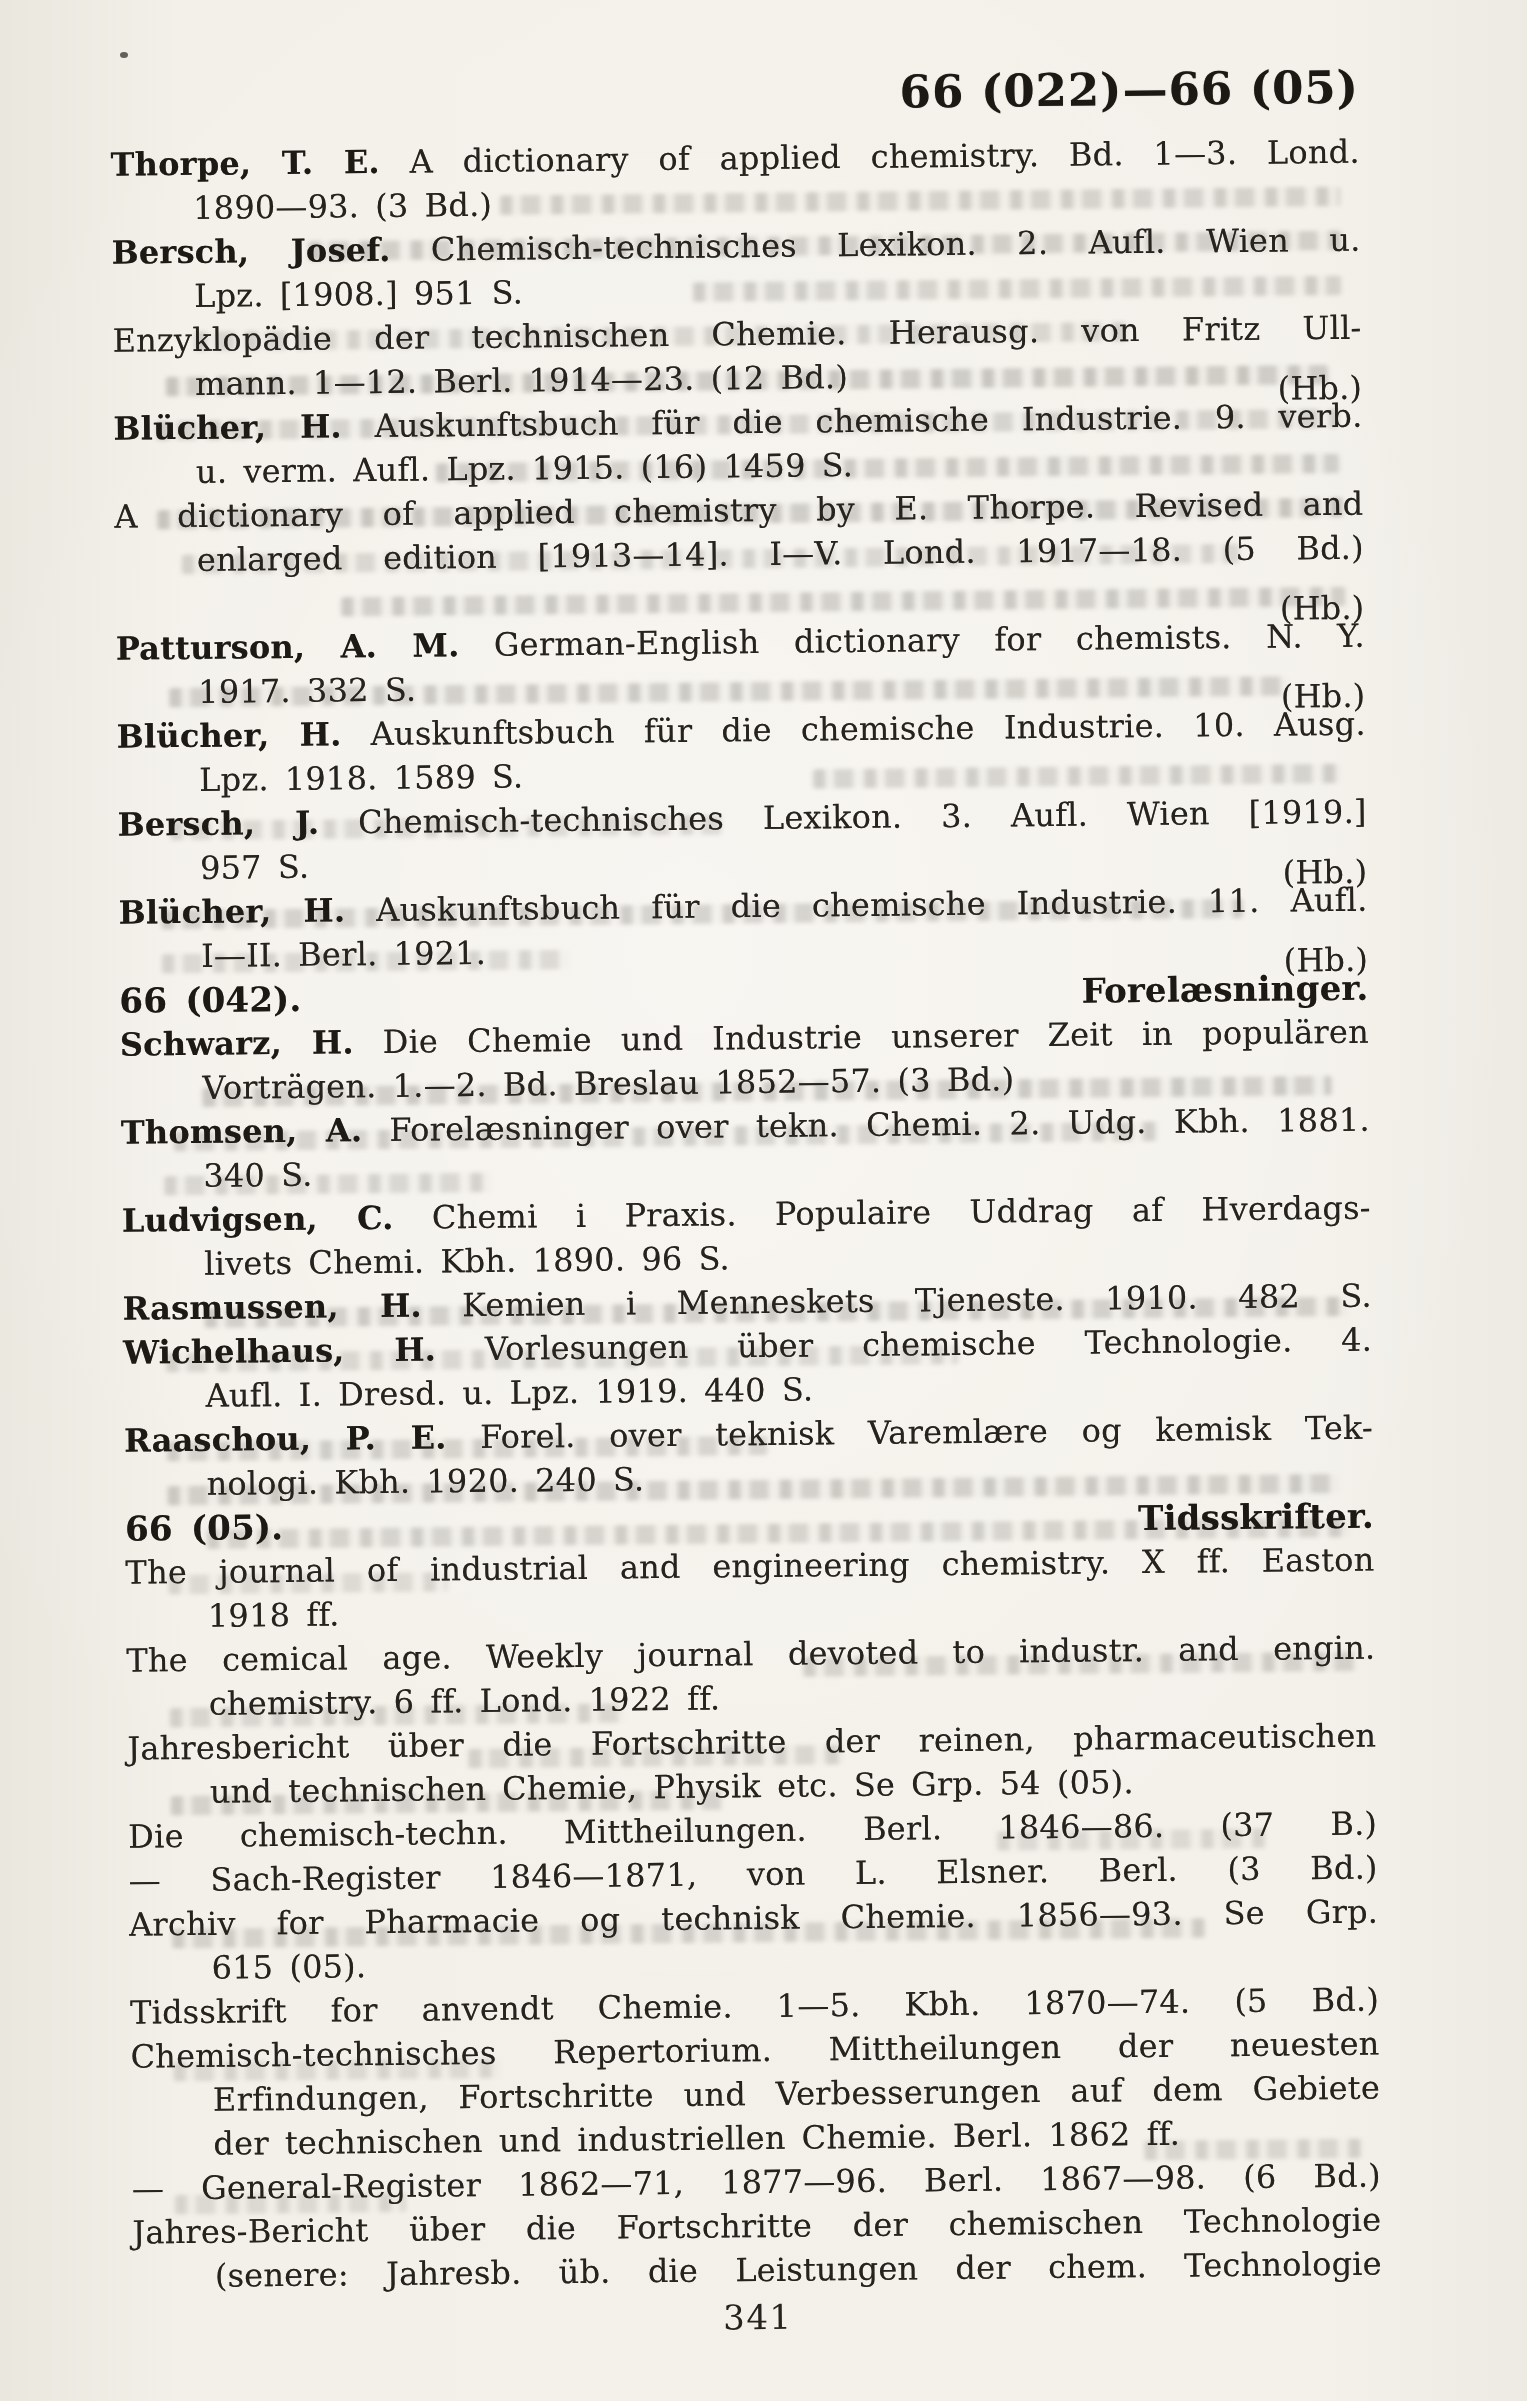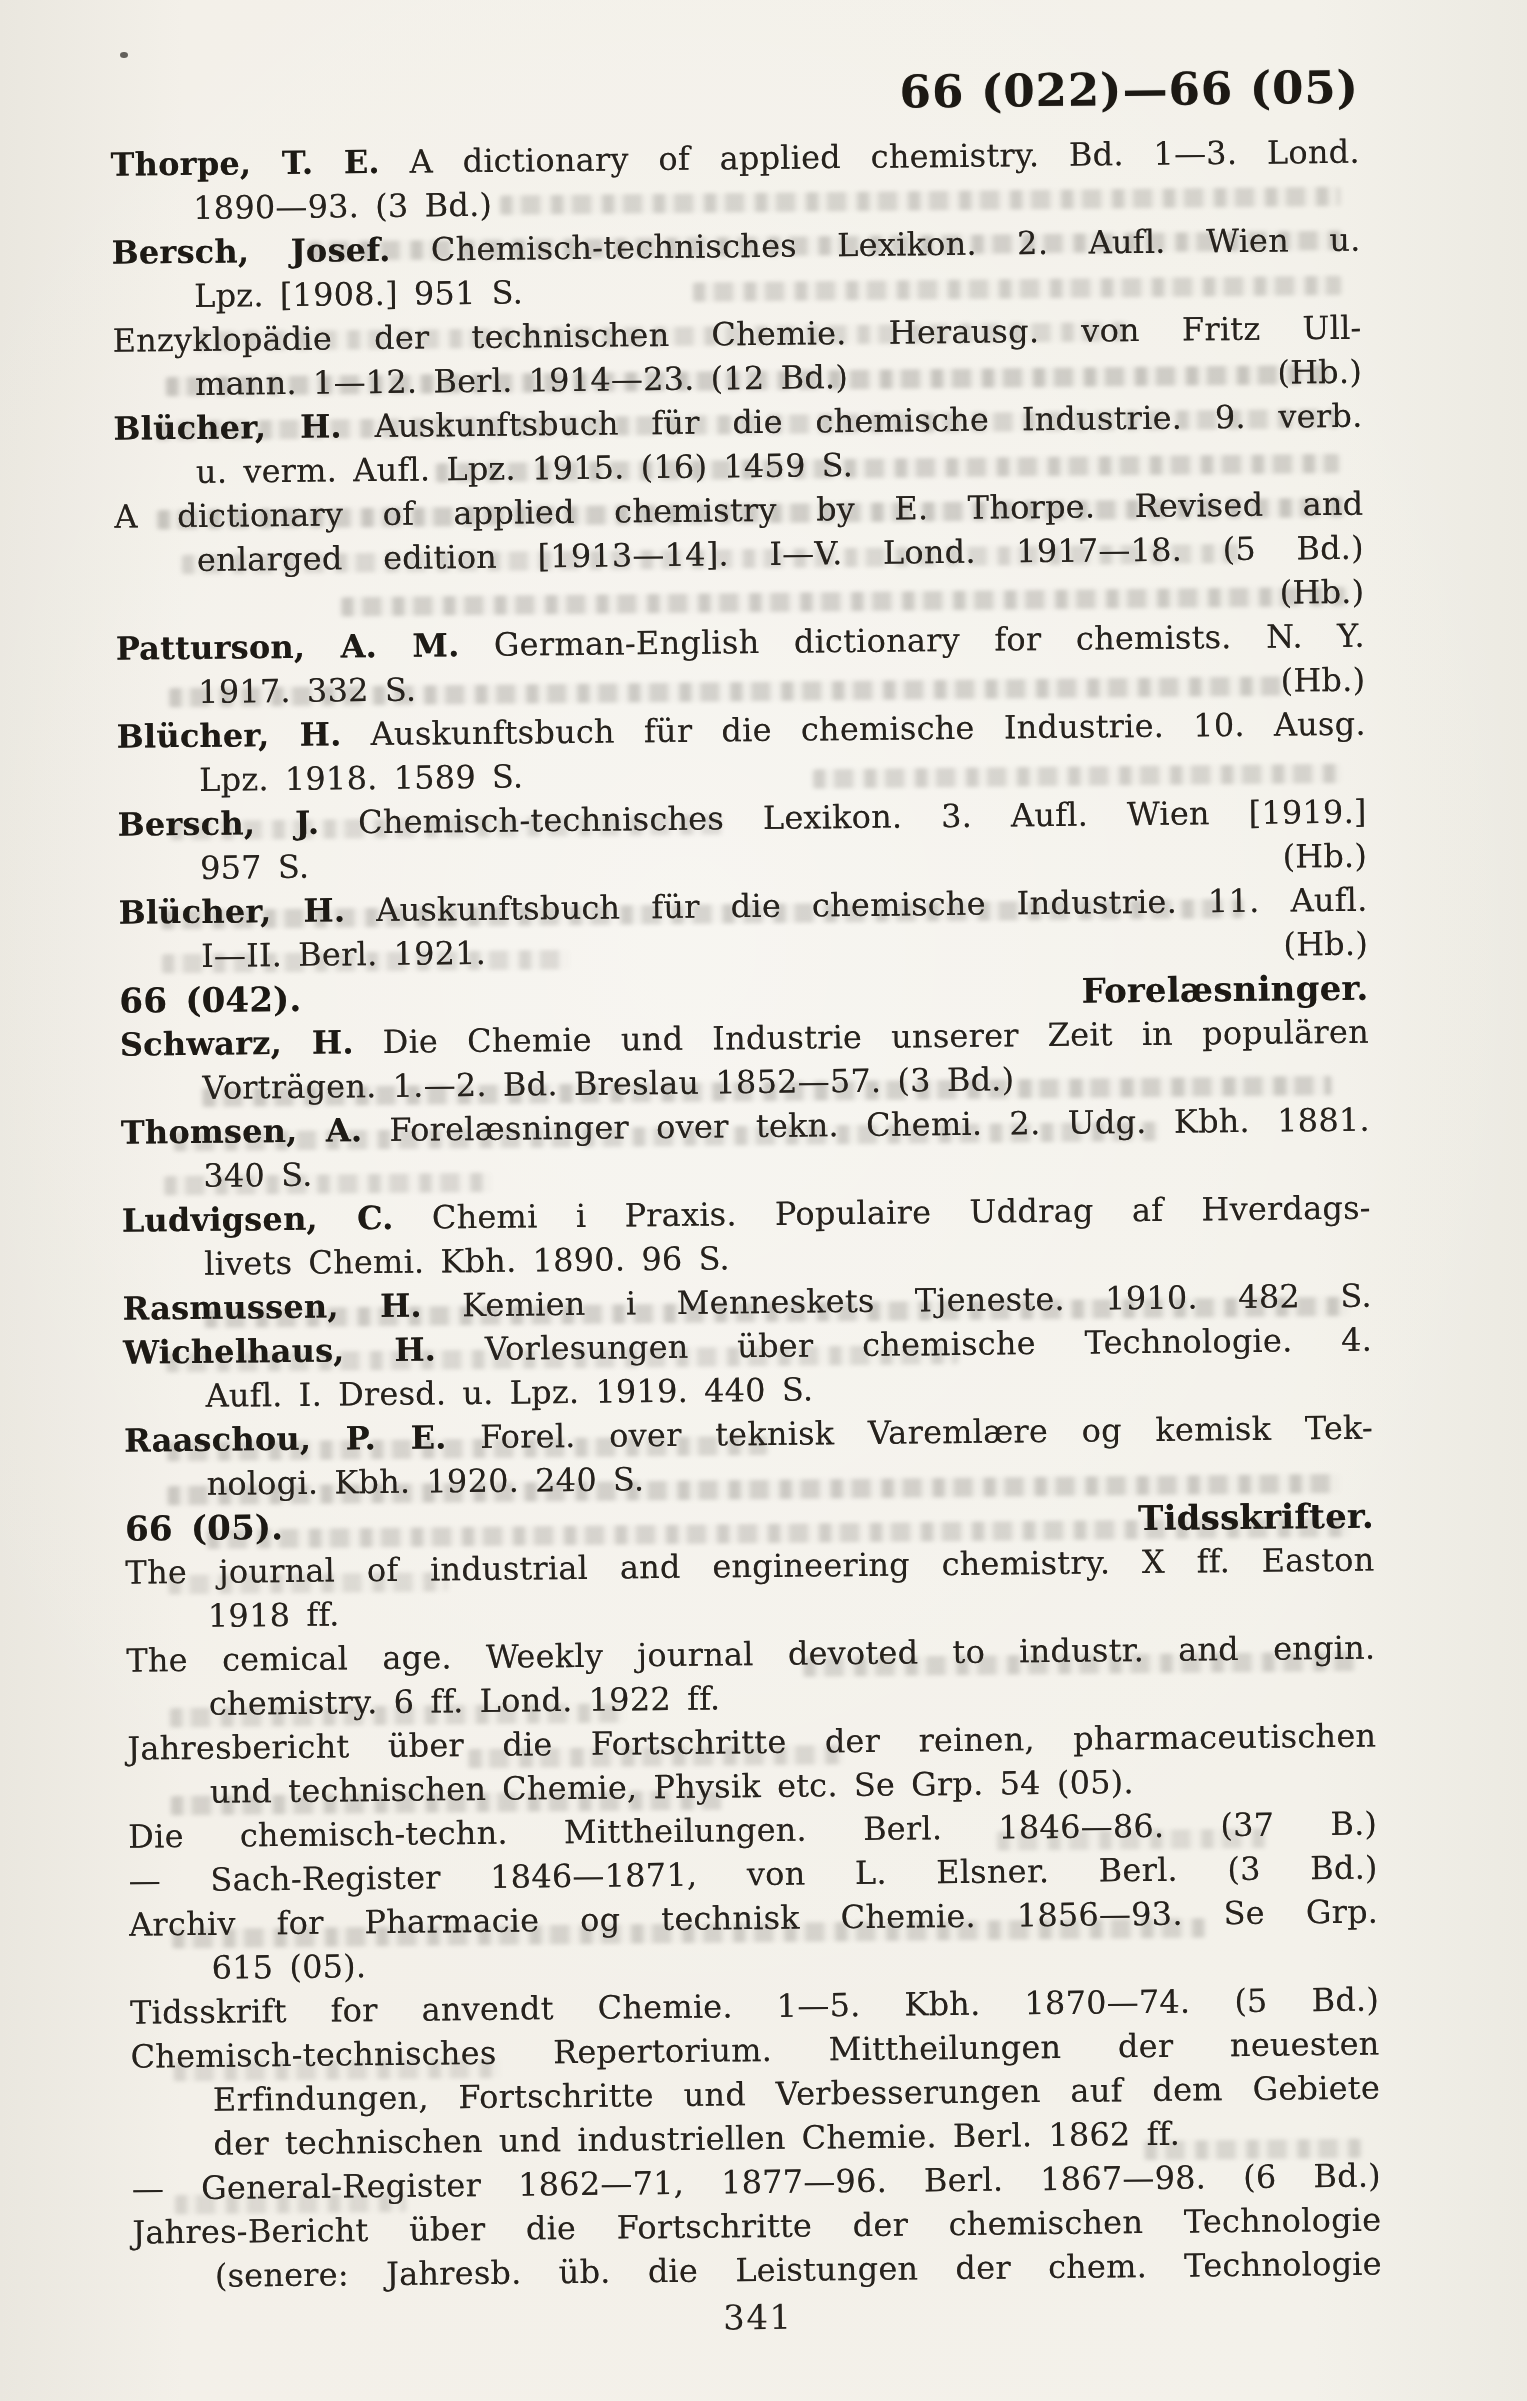--- a/index.html
+++ b/index.html
@@ -58,21 +58,21 @@
     text-align: justify;
     text-align-last: justify;
   }
   .line .author {
     font-weight: bold;
     color: #1d1a15;
   }
   .line .hb-mark {
     position: absolute;
     right: 0;
-    top: 0;
+    top: 16px;
   }
   .line.heading {
     display: flex;
     justify-content: space-between;
     font-weight: bold;
     font-size: 34px;
     color: #1c1914;
   }
   .page-number {
     position: absolute;

